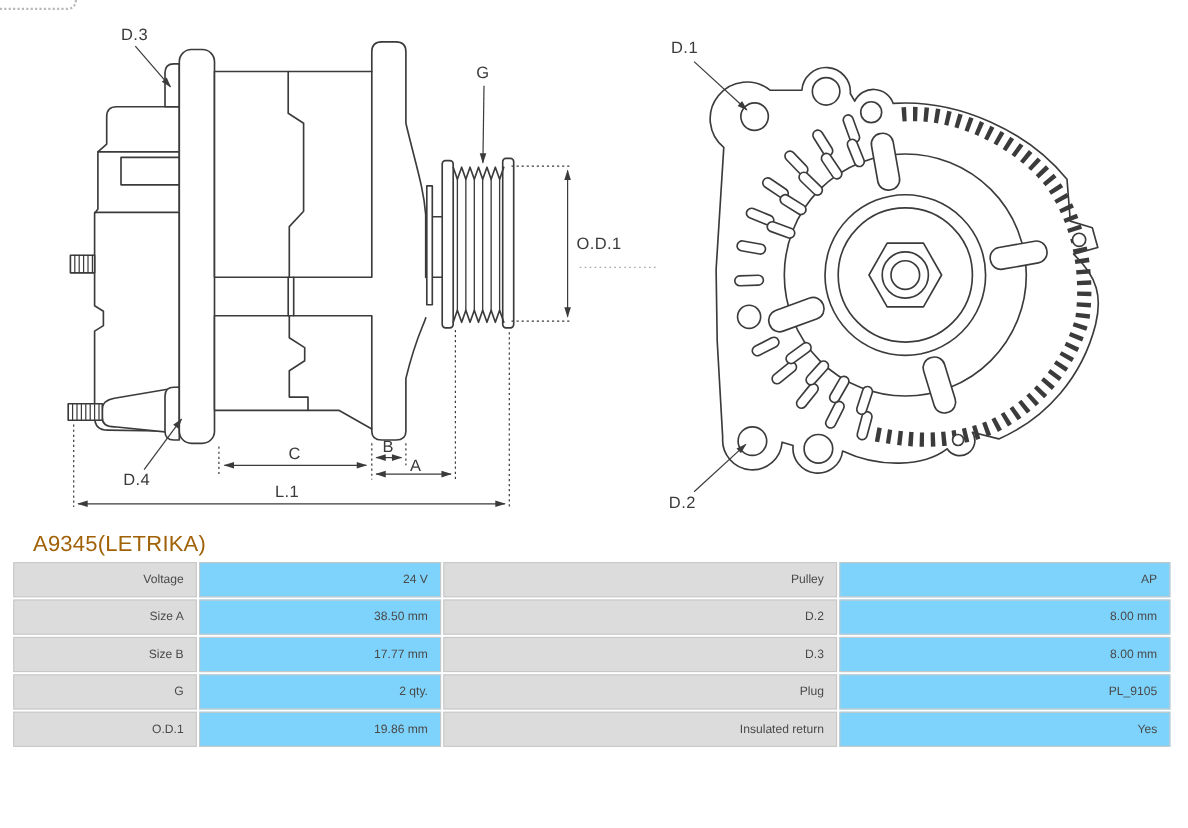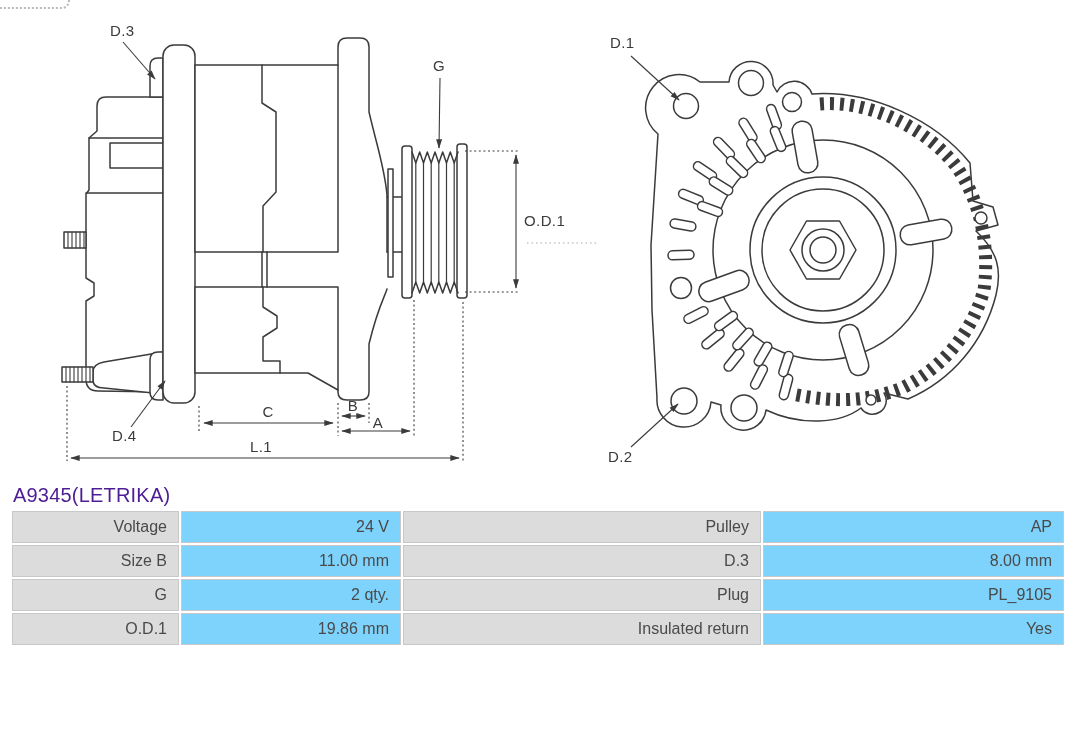--- a/index.html
+++ b/index.html
@@ -6,21 +6,21 @@
   body{width:1080px;height:753px;position:relative;overflow:hidden;
        font-family:"Liberation Sans","DejaVu Sans",sans-serif;}
   .frag{position:absolute;left:-18px;top:-17px;width:84px;height:22px;
         border:2px dotted #b9b9b9;border-radius:8px;}
   .drawing{position:absolute;left:0;top:0;width:1080px;height:485px;}
   .dim-text{font-size:15px;fill:#3b3b3b;letter-spacing:.4px;}
   .product-title{position:absolute;left:13px;top:484px;font-size:20px;
         font-weight:400;letter-spacing:.2px;}
   table.specs{position:absolute;left:10px;top:509px;border-collapse:separate;
         border-spacing:2px;table-layout:fixed;}
-  table.specs td{height:30px;font-size:16px;color:#4a4a4a;text-align:right;
+  table.specs td{height:30px;font-size:11px;color:#4a4a4a;text-align:right;
         padding:0 11px 0 0;border:1px solid #c8c8c8;overflow:hidden;
         white-space:nowrap;}
   td.lbl{background:#dcdcdc;}
   td.val{background:#7dd3fc;}
 </style>
 </head>
 <body>
 
 <div class="frag"></div>
 
@@ -180,39 +180,45 @@
   <g stroke="#3b3b3b" stroke-width="1.1" fill="none">
     <path marker-end="url(#ah)" d="M631,56 L679,100"></path>
     <path marker-end="url(#ah)" d="M631,447 L678,404"></path>
   </g>
   <g>
     <text class="dim-text" x="610" y="48">D.1</text>
     <text class="dim-text" x="608" y="462">D.2</text>
   </g>
 </svg>
 
-<div class="product-title" style="color:#4c1d95;">A9345(LETRIKA)</div>
+<div class="product-title" style="color:#a16207;margin-left:17px;">A9345(LETRIKA)</div>
 
 <table class="specs">
   <colgroup>
     <col style="width:167px">
       <col style="width:220px">
     <col style="width:358px">
       <col style="width:301px">
   </colgroup>
   <tbody>
     <tr>
       <td class="lbl">Voltage</td>
       <td class="val">24 V</td>
       <td class="lbl">Pulley</td>
       <td class="val">AP</td>
     </tr>
     <tr>
+      <td class="lbl">Size A</td>
+      <td class="val">38.50 mm</td>
+      <td class="lbl">D.2</td>
+      <td class="val">8.00 mm</td>
+    </tr>
+    <tr>
       <td class="lbl">Size B</td>
-      <td class="val">11.00 mm</td>
+      <td class="val">17.77 mm</td>
       <td class="lbl">D.3</td>
       <td class="val">8.00 mm</td>
     </tr>
     <tr>
       <td class="lbl">G</td>
       <td class="val">2 qty.</td>
       <td class="lbl">Plug</td>
       <td class="val">PL_9105</td>
     </tr>
     <tr>

